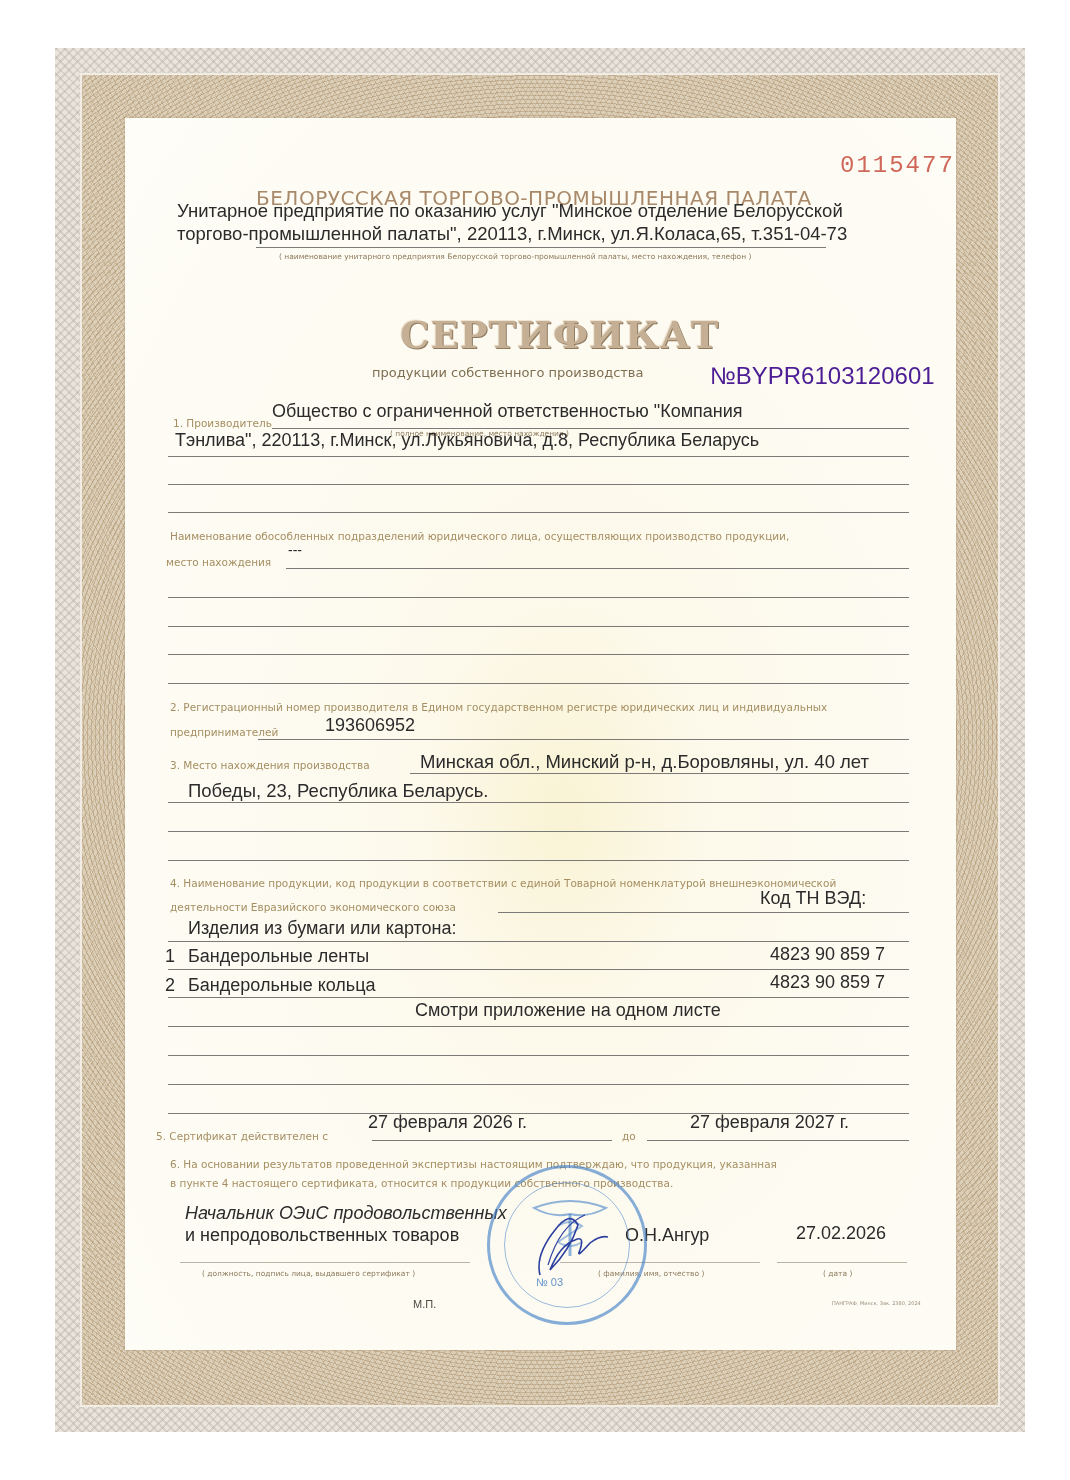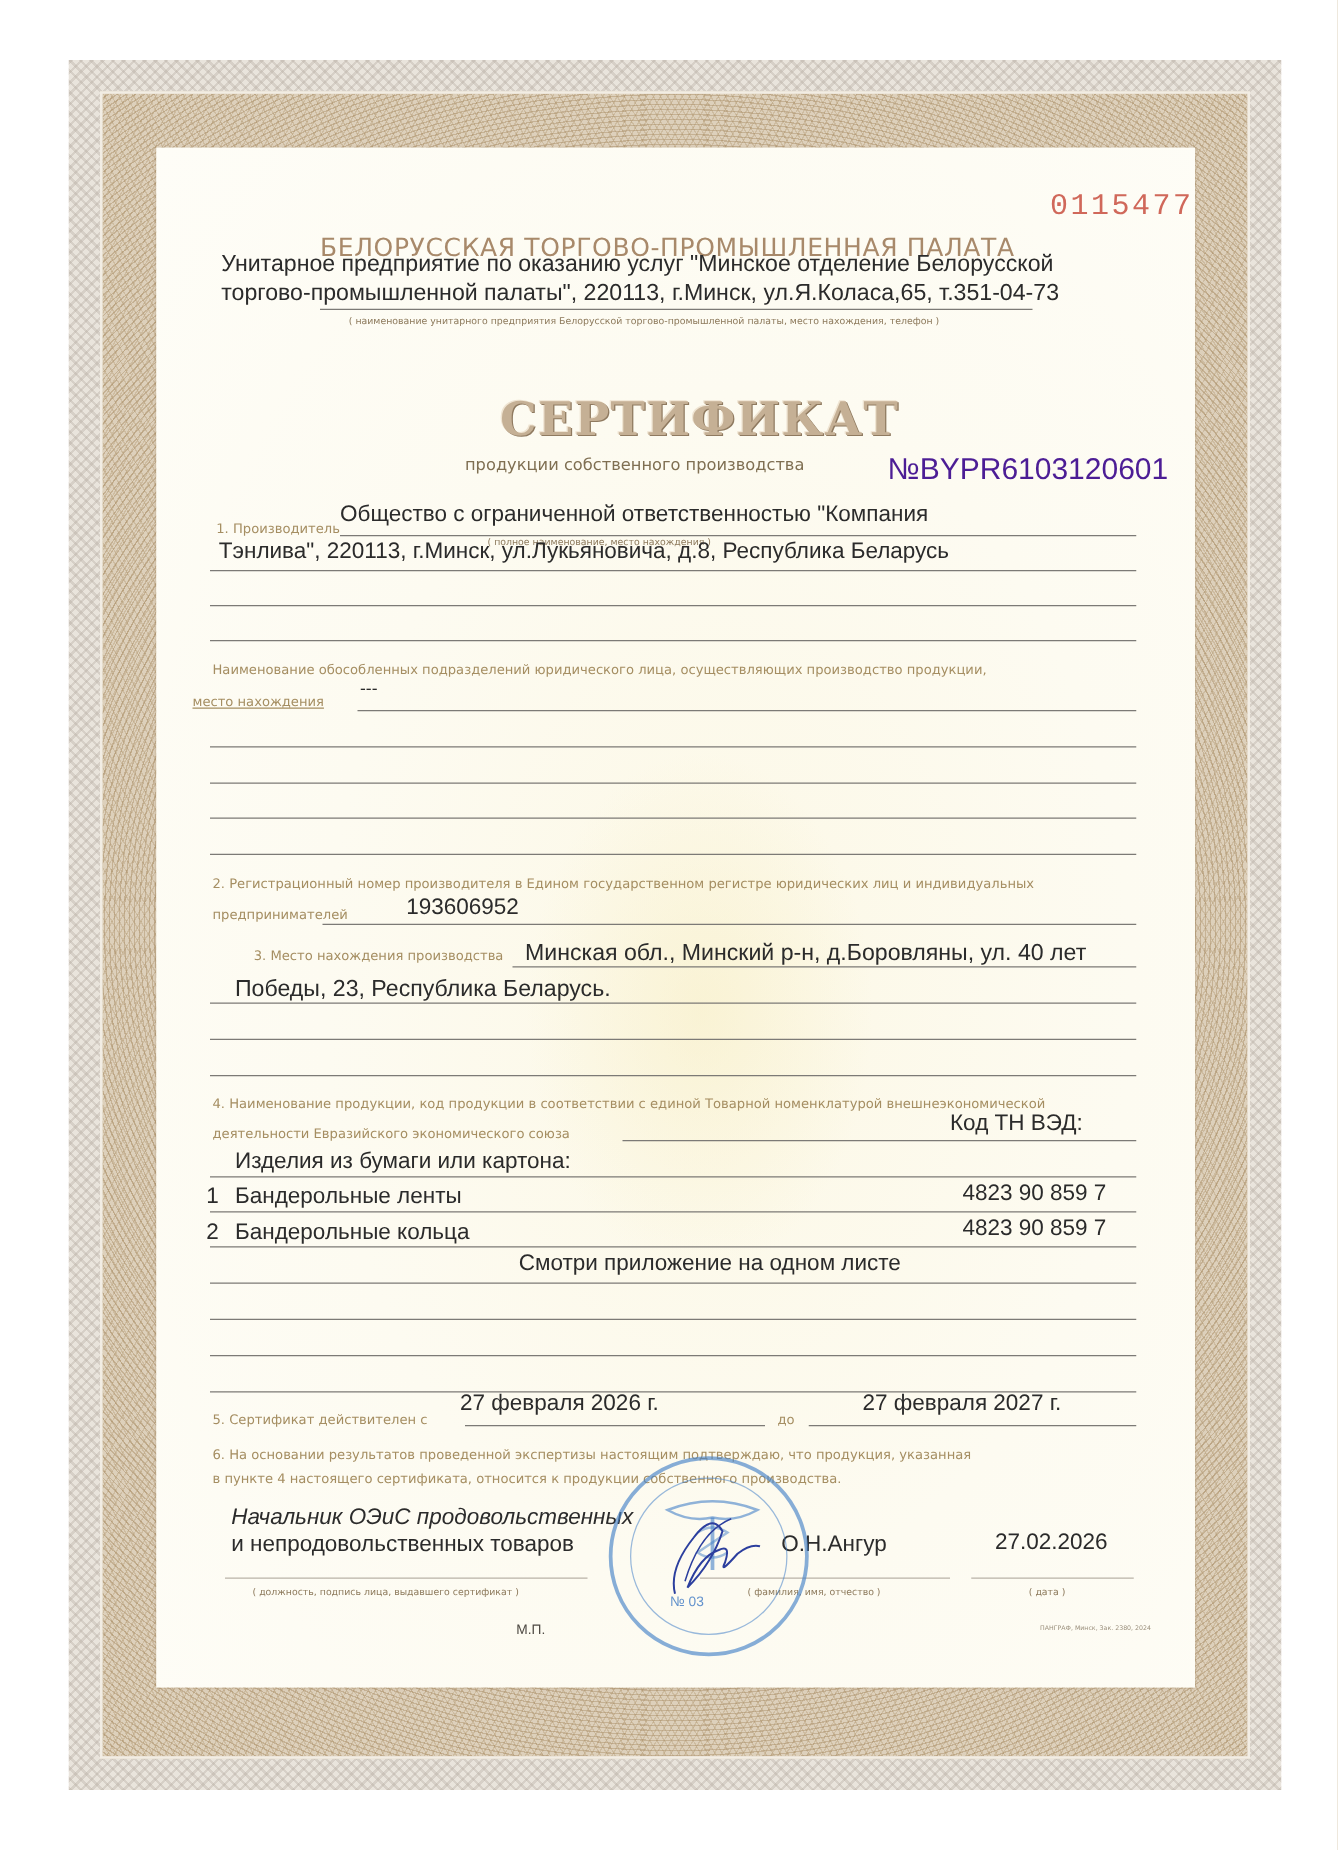--- a/index.html
+++ b/index.html
@@ -85,34 +85,34 @@
 <div class="abs label" style="left:173px; top:417px;">1. Производитель</div>
 <div class="abs typed" style="left:272px; top:401px;">Общество с ограниченной ответственностью "Компания</div>
 <div class="rule" style="left:272px; top:428px; width:637px;"></div>
 <div class="abs caption" style="left:390px; top:429px;">( полное наименование, место нахождения )</div>
 <div class="abs typed" style="left:175px; top:430px;">Тэнлива", 220113, г.Минск, ул.Лукьяновича, д.8, Республика Беларусь</div>
 <div class="rule" style="left:168px; top:456px; width:741px;"></div>
 <div class="rule" style="left:168px; top:484px; width:741px;"></div>
 <div class="rule" style="left:168px; top:512px; width:741px;"></div>
 
 <div class="abs label" style="left:170px; top:530px;">Наименование обособленных подразделений юридического лица, осуществляющих производство продукции,</div>
-<div class="abs label" style="left:154px; top:556px;text-decoration:underline;">место нахождения</div>
+<div class="abs label" style="left:166px; top:556px;">место нахождения</div>
 <div class="abs typed" style="left:288px; top:542px; font-size:14px;">---</div>
 <div class="rule" style="left:286px; top:568px; width:623px;"></div>
 <div class="rule" style="left:168px; top:597px; width:741px;"></div>
 <div class="rule" style="left:168px; top:626px; width:741px;"></div>
 <div class="rule" style="left:168px; top:654px; width:741px;"></div>
 <div class="rule" style="left:168px; top:683px; width:741px;"></div>
 
 <div class="abs label" style="left:170px; top:701px;">2. Регистрационный номер производителя в Едином государственном регистре юридических лиц и индивидуальных</div>
 <div class="abs label" style="left:170px; top:726px;">предпринимателей</div>
 <div class="abs typed" style="left:325px; top:715px;">193606952</div>
 <div class="rule" style="left:258px; top:739px; width:651px;"></div>
 
-<div class="abs label" style="left:170px; top:759px;margin-left:33px;">3. Место нахождения производства</div>
+<div class="abs label" style="left:170px; top:759px;">3. Место нахождения производства</div>
 <div class="abs typed-lg" style="left:420px; top:751px;">Минская обл., Минский р-н, д.Боровляны, ул. 40 лет</div>
 <div class="rule" style="left:410px; top:773px; width:499px;"></div>
 <div class="abs typed-lg" style="left:188px; top:780px;">Победы, 23, Республика Беларусь.</div>
 <div class="rule" style="left:168px; top:802px; width:741px;"></div>
 <div class="rule" style="left:168px; top:831px; width:741px;"></div>
 <div class="rule" style="left:168px; top:860px; width:741px;"></div>
 
 <div class="abs label" style="left:170px; top:877px;">4. Наименование продукции, код продукции в соответствии с единой Товарной номенклатурой внешнеэкономической</div>
 <div class="abs label" style="left:170px; top:901px;">деятельности Евразийского экономического союза</div>
 <div class="abs typed" style="left:760px; top:888px;">Код ТН ВЭД:</div>
@@ -133,21 +133,21 @@
   <div class="abs typed" style="left:770px; top:972px;">4823 90 859 7</div>
 </div>
 <div class="rule" style="left:168px; top:997px; width:741px;"></div>
 
 <div class="abs typed" style="left:415px; top:1000px;">Смотри приложение на одном листе</div>
 <div class="rule" style="left:168px; top:1026px; width:741px;"></div>
 <div class="rule" style="left:168px; top:1055px; width:741px;"></div>
 <div class="rule" style="left:168px; top:1084px; width:741px;"></div>
 <div class="rule" style="left:168px; top:1113px; width:741px;"></div>
 
-<div class="abs label" style="left:170px; top:1130px;">5. Сертификат действителен с</div>
+<div class="abs label" style="left:156px; top:1130px;">5. Сертификат действителен с</div>
 <div class="abs typed" style="left:368px; top:1112px;">27 февраля 2026 г.</div>
 <div class="rule" style="left:372px; top:1140px; width:240px;"></div>
 <div class="abs label" style="left:622px; top:1130px;">до</div>
 <div class="abs typed" style="left:690px; top:1112px;">27 февраля 2027 г.</div>
 <div class="rule" style="left:647px; top:1140px; width:262px;"></div>
 
 <div class="abs label" style="left:170px; top:1158px;">6. На основании результатов проведенной экспертизы настоящим подтверждаю, что продукция, указанная</div>
 <div class="abs label" style="left:170px; top:1177px;">в пункте 4 настоящего сертификата, относится к продукции собственного производства.</div>
 
 <div class="abs typed" style="left:185px; top:1203px;font-style:italic;">Начальник ОЭиС продовольственных</div>

